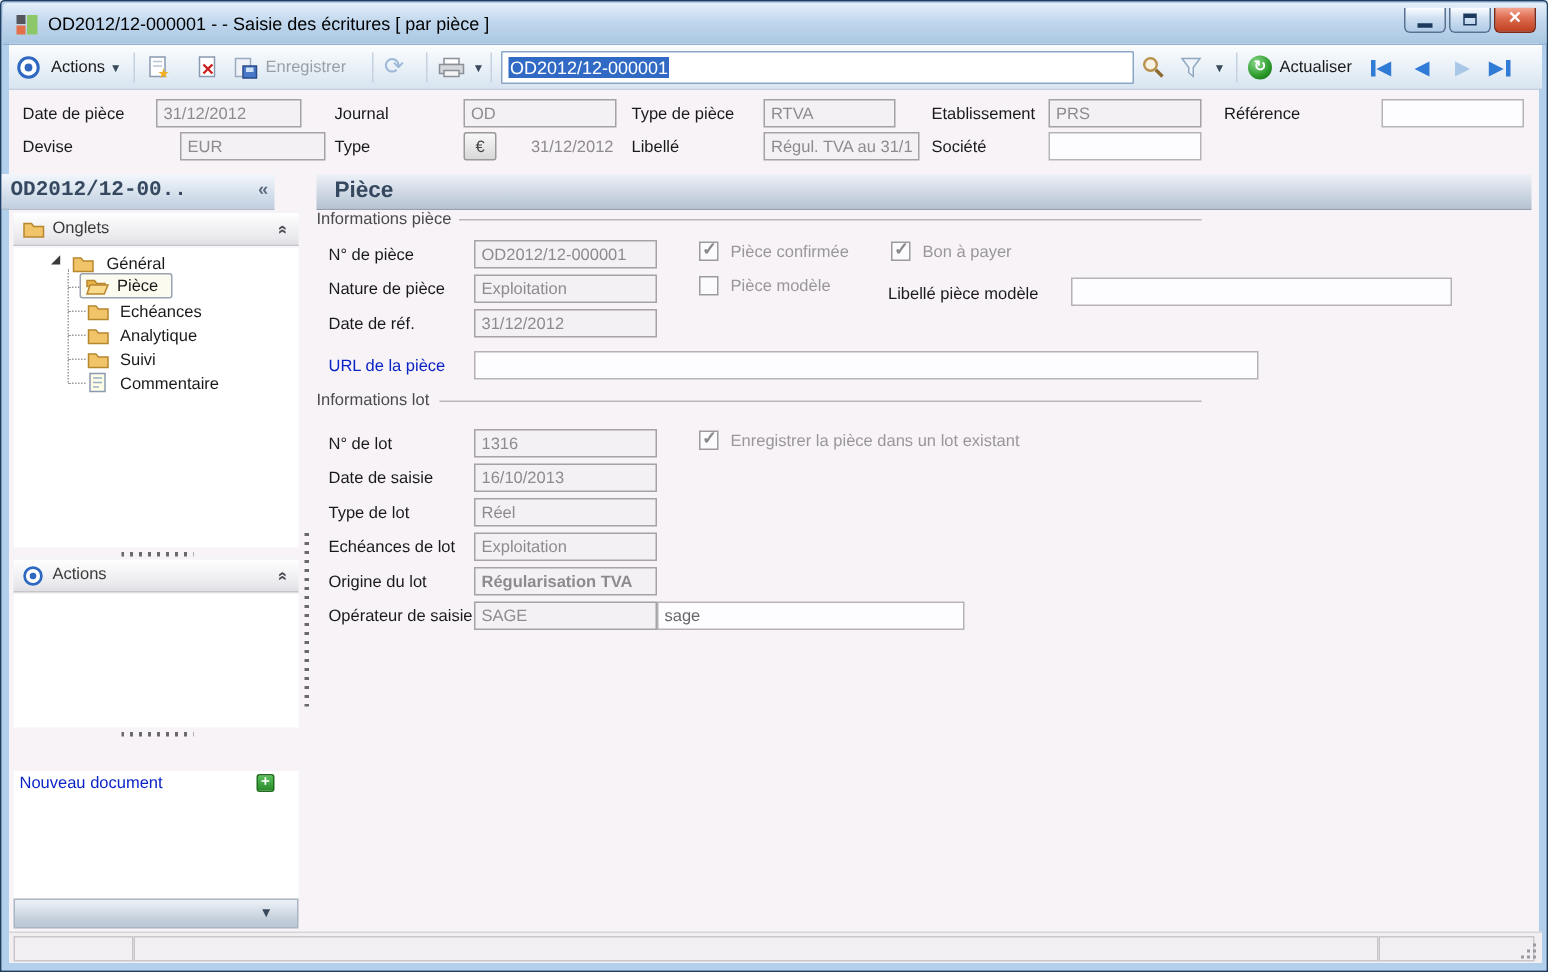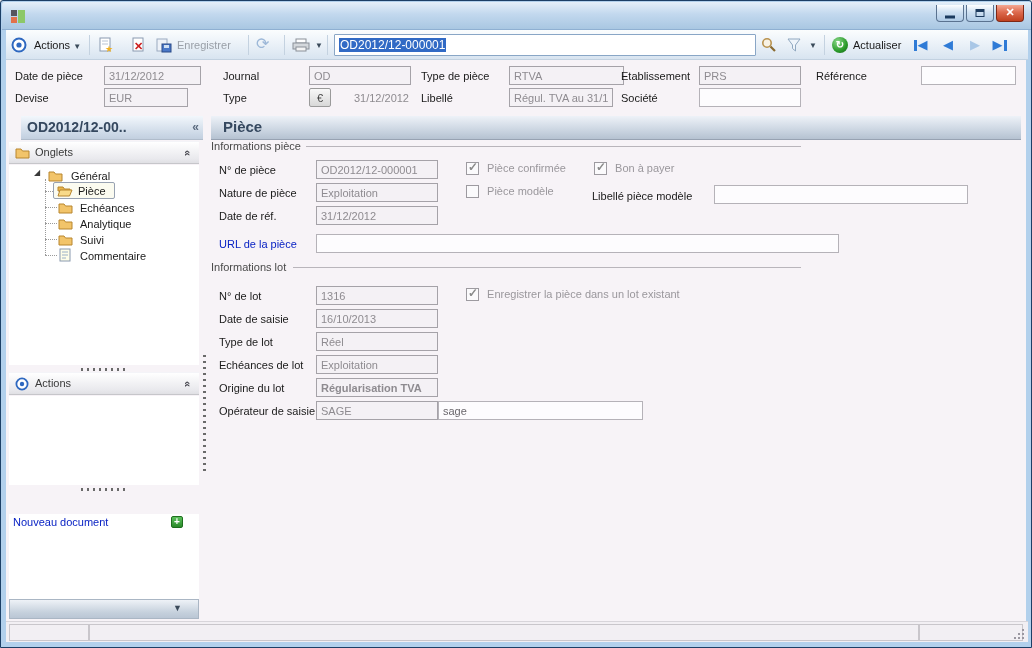--- a/index.html
+++ b/index.html
@@ -31,21 +31,21 @@
   .navbtn{top:33px;width:26px;height:22px;text-align:center;line-height:22px;font-size:13px;}
   .nav-blue{color:#2f7bd6;} .nav-dis{color:#a9c7e6;}
   .navbar{display:inline-block;width:3px;height:11px;vertical-align:middle;margin:0 1px;}
   
   .flabel{white-space:nowrap;color:#1a1a1a;}
   .field{height:19px;border:1px solid #a5a2a8;background:#f4f1f5;color:#8e8b90;font-family:"Liberation Sans",sans-serif;font-size:11px;padding:2px 4px;}
   .field.white{background:#fdfcfe;border-color:#b5b2b8;color:#6a676c;}
   .euro-btn{width:22px;height:19px;border:1px solid #9a9a9a;border-radius:2px;background:linear-gradient(#f8f8f8,#d8d8d8);font-size:11px;color:#444;text-align:center;line-height:16px;padding:0;}
   .gray-val{color:#8e8b90;}
   
-  .side-title{left:20px;top:115px;width:182px;height:24px;background:linear-gradient(#f2f7fc,#cdd9e7 75%,#c2cfdf);border-bottom:1px solid #b0bccb;}
+  .side-title{left:0;top:115px;width:182px;height:24px;background:linear-gradient(#f2f7fc,#cdd9e7 75%,#c2cfdf);border-bottom:1px solid #b0bccb;font-family:Liberation Mono, monospace;}
   .side-title .t{position:absolute;left:6px;top:3px;font-size:14px;font-weight:bold;color:#35485f;letter-spacing:0px;}
   .side-title .c{position:absolute;right:4px;top:4px;color:#5a6a7e;font-size:12px;font-weight:bold;}
   .panel-header{width:190px;height:23px;background:linear-gradient(#ffffff,#e9e9ed 80%,#e0e0e4);border-bottom:1px solid #c6c6ca;border-top:1px solid #f4f4f8;}
   .panel-header .pt{position:absolute;left:26px;top:4px;color:#3a3a3a;}
   .chev-up{position:absolute;right:8px;top:5px;color:#4a4a52;font-size:11px;font-weight:bold;display:inline-block;transform:rotate(90deg);}
   .pin-up{position:absolute;right:26px;top:6px;color:#4a4a52;font-size:8px;}
   .white-panel{background:#fff;width:190px;left:8px;}
   .grip-h{height:3px;background:repeating-linear-gradient(90deg,#6a6a6a 0 2px,transparent 2px 6px);}
   .grip-v{width:3px;background:repeating-linear-gradient(0deg,#6a6a6a 0 2px,transparent 2px 6px);}
   .treelabel{white-space:nowrap;}
@@ -73,20 +73,21 @@
 <body>
 
 <div class="stage">
 
   <div class="abs titlebar">
     <svg class="abs" style="left:8px;top:6px" width="17" height="16">
       <rect x="1" y="2" width="6" height="6" fill="#55555d"></rect>
       <rect x="1" y="9" width="6" height="6" fill="#e2714a"></rect>
       <rect x="8" y="2" width="7" height="13" fill="#8cc868"></rect>
     </svg>
+    <div class="abs title-text">OD2012/12-000001 -  -  Saisie des écritures [ par pièce ]</div>
     <div class="abs winbtn" style="right:68px">
         <div class="g min-glyph"></div>
       </div>
     <div class="abs winbtn" style="right:38px">
         <div class="g max-glyph"></div>
       </div>
     <div class="abs winbtn btn-close" style="right:8px"><span>✕</span></div>
   </div>
 
   <div class="abs toolbar"></div>
@@ -154,28 +155,28 @@
   <div class="abs navbtn" style="left:906px"><span class="navbar" style="background:#2f7bd6"></span><span class="nav-blue">◀</span></div>
   <div class="abs navbtn" style="left:934px"><span class="nav-blue">◀</span></div>
   <div class="abs navbtn" style="left:961px"><span class="nav-dis">▶</span></div>
   <div class="abs navbtn" style="left:986px"><span class="nav-blue">▶</span><span class="navbar" style="background:#2f7bd6"></span></div>
 
   <div class="abs flabel" style="left:14px;top:69px">Date de pièce</div>
   <input class="abs field" style="left: 103px; top: 65px; width: 97px;" readonly="" value="31/12/2012">
   <div class="abs flabel" style="left:222px;top:69px">Journal</div>
   <input class="abs field" style="left: 308px; top: 65px; width: 102px;" readonly="" value="OD">
   <div class="abs flabel" style="left:420px;top:69px">Type de pièce</div>
-  <input class="abs field" style="left: 508px; top: 65px; width: 115px;" readonly="" value="RTVA">
+  <input class="abs field" style="left: 508px; top: 65px; width: 88px;" readonly="" value="RTVA">
   <div class="abs flabel" style="left:620px;top:69px">Etablissement</div>
   <input class="abs field" style="left: 698px; top: 65px; width: 102px;" readonly="" value="PRS">
   <div class="abs flabel" style="left:815px;top:69px">Référence</div>
   <input class="abs field white" style="left: 920px; top: 65px; width: 95px;" value="">
 
   <div class="abs flabel" style="left:14px;top:91px">Devise</div>
-  <input class="abs field" style="left: 103px; top: 87px; width: 84px;" readonly="" value="EUR">
+  <input class="abs field" style="left: 119px; top: 87px; width: 97px;" readonly="" value="EUR">
   <div class="abs flabel" style="left:222px;top:91px">Type</div>
   <button class="abs euro-btn" style="left:308px;top:87px">€</button>
   <div class="abs gray-val" style="left:330px;top:91px;width:78px;text-align:right">31/12/2012</div>
   <div class="abs flabel" style="left:420px;top:91px">Libellé</div>
   <input class="abs field" style="left: 508px; top: 87px; width: 104px;" readonly="" value="Régul. TVA au 31/1:">
   <div class="abs flabel" style="left:620px;top:91px">Société</div>
   <input class="abs field white" style="left: 698px; top: 87px; width: 102px;" value="">
 
   <div class="abs side-title">
     <span class="t">OD2012/12-00..</span>

